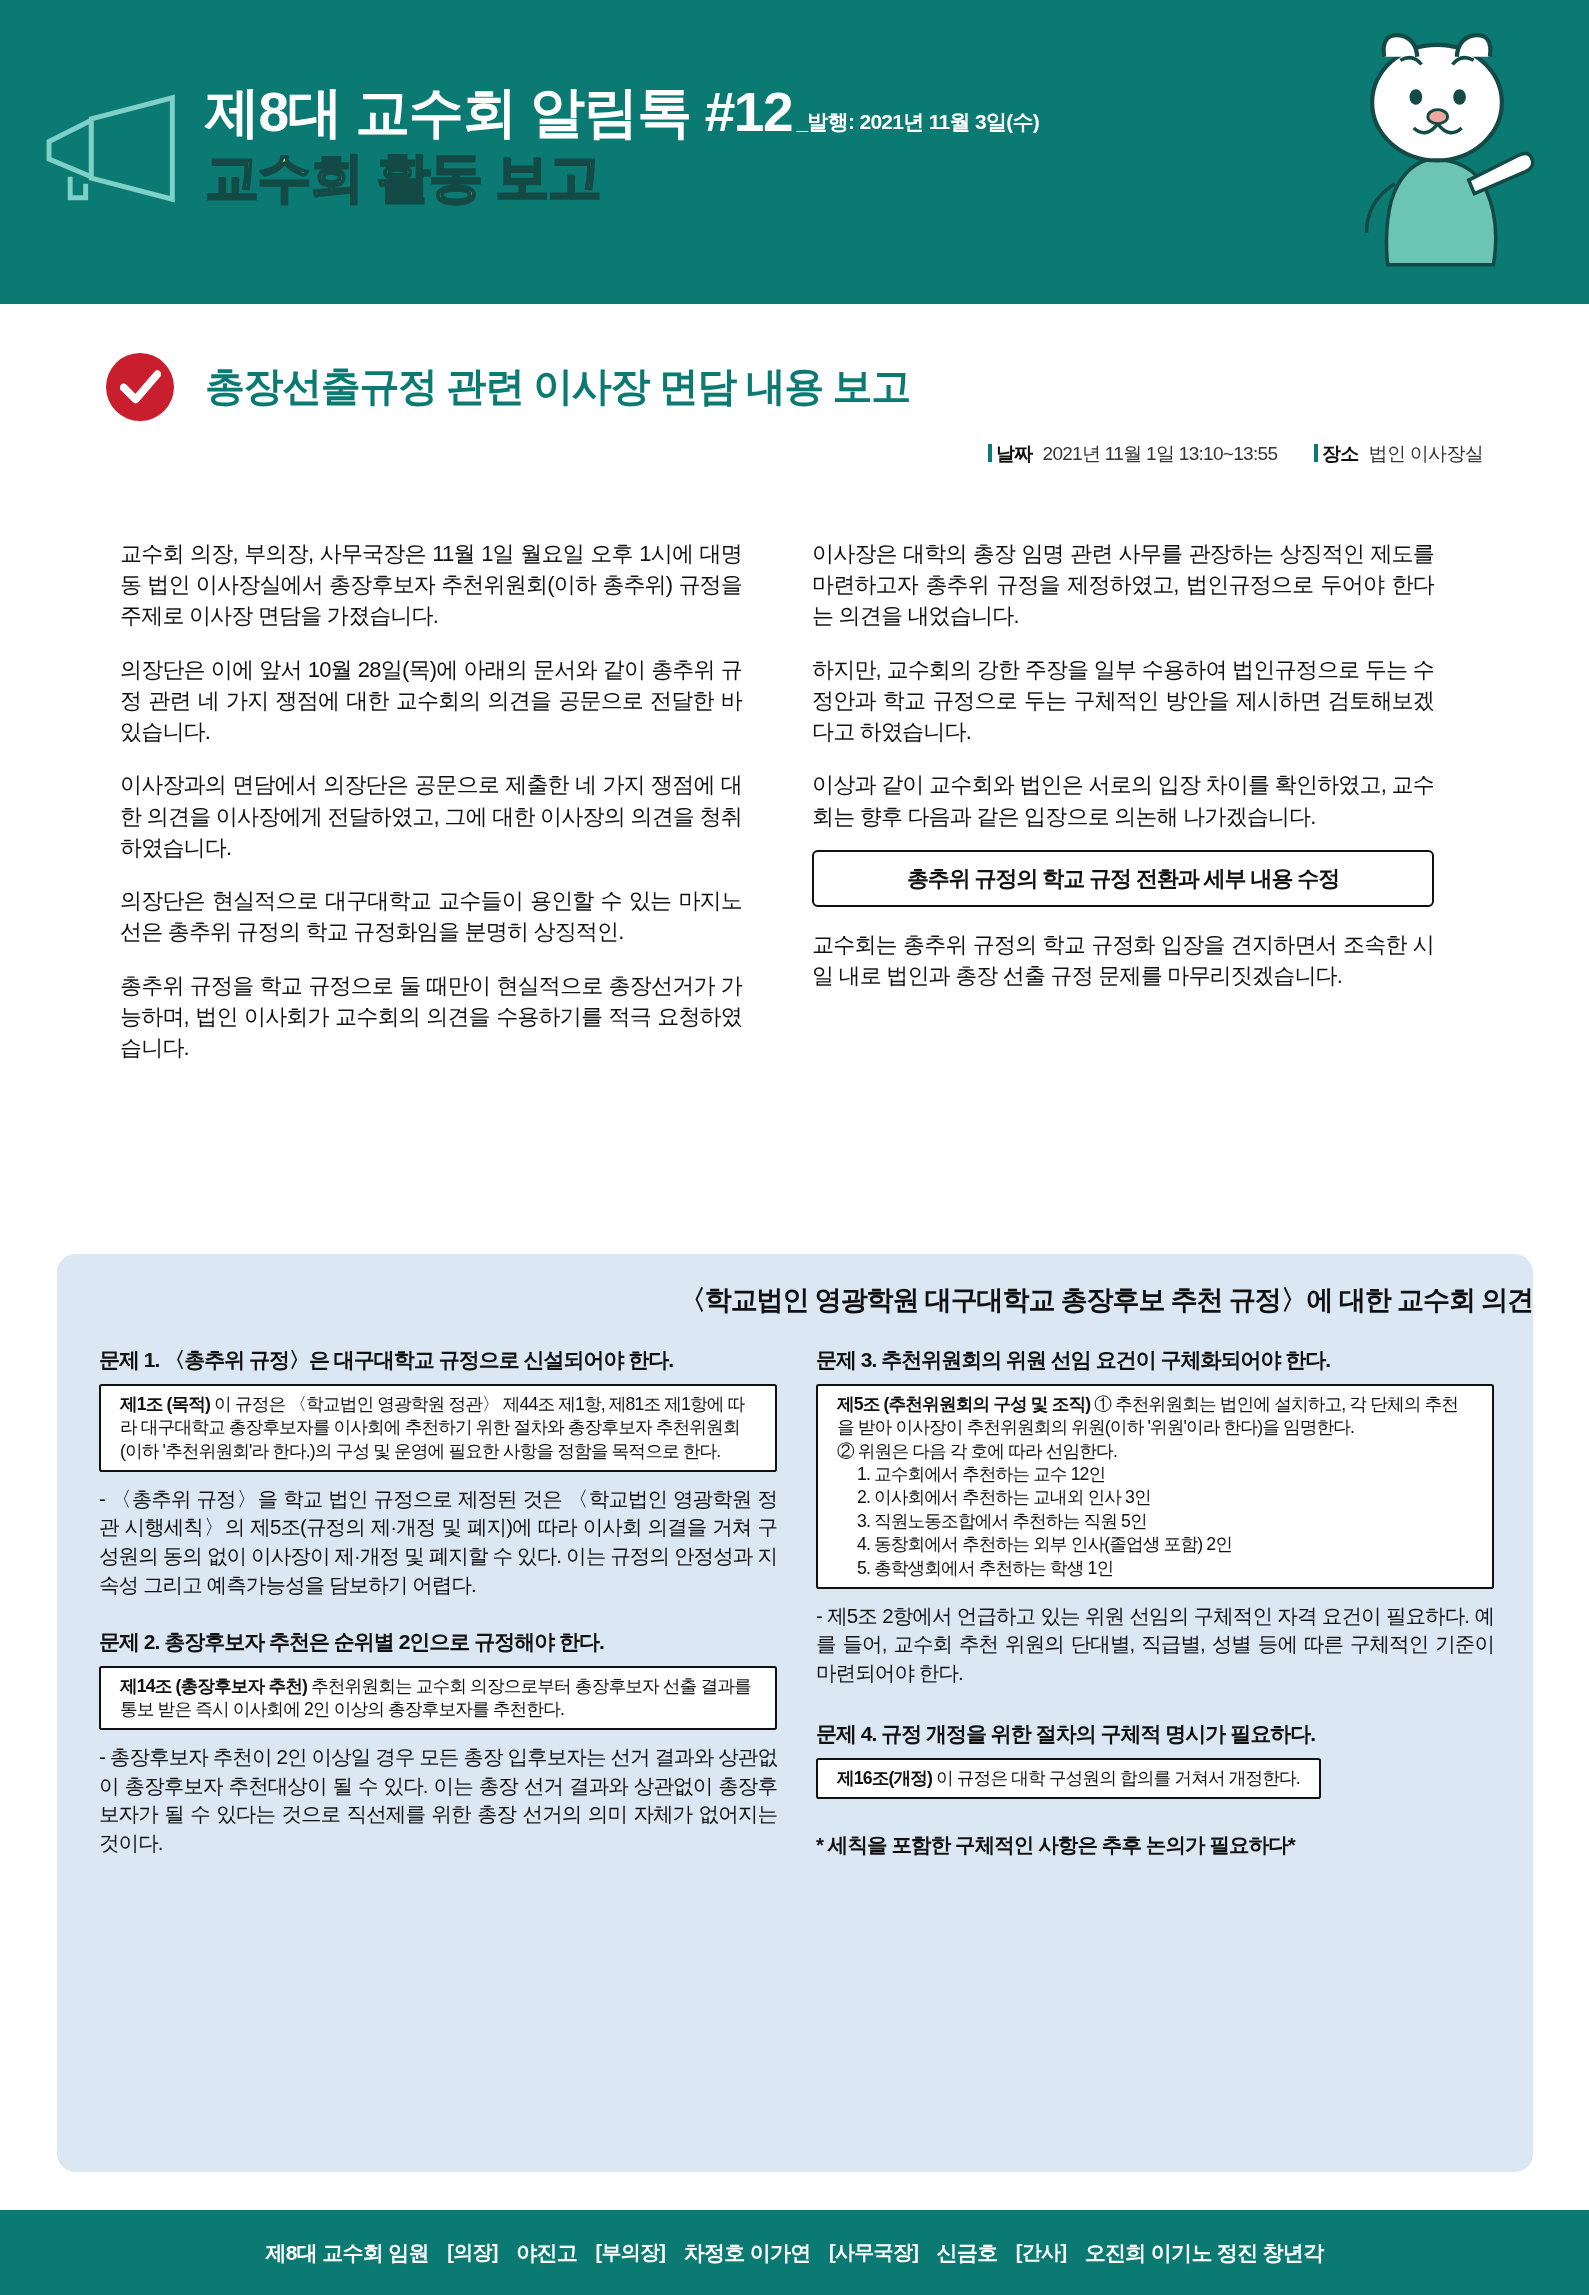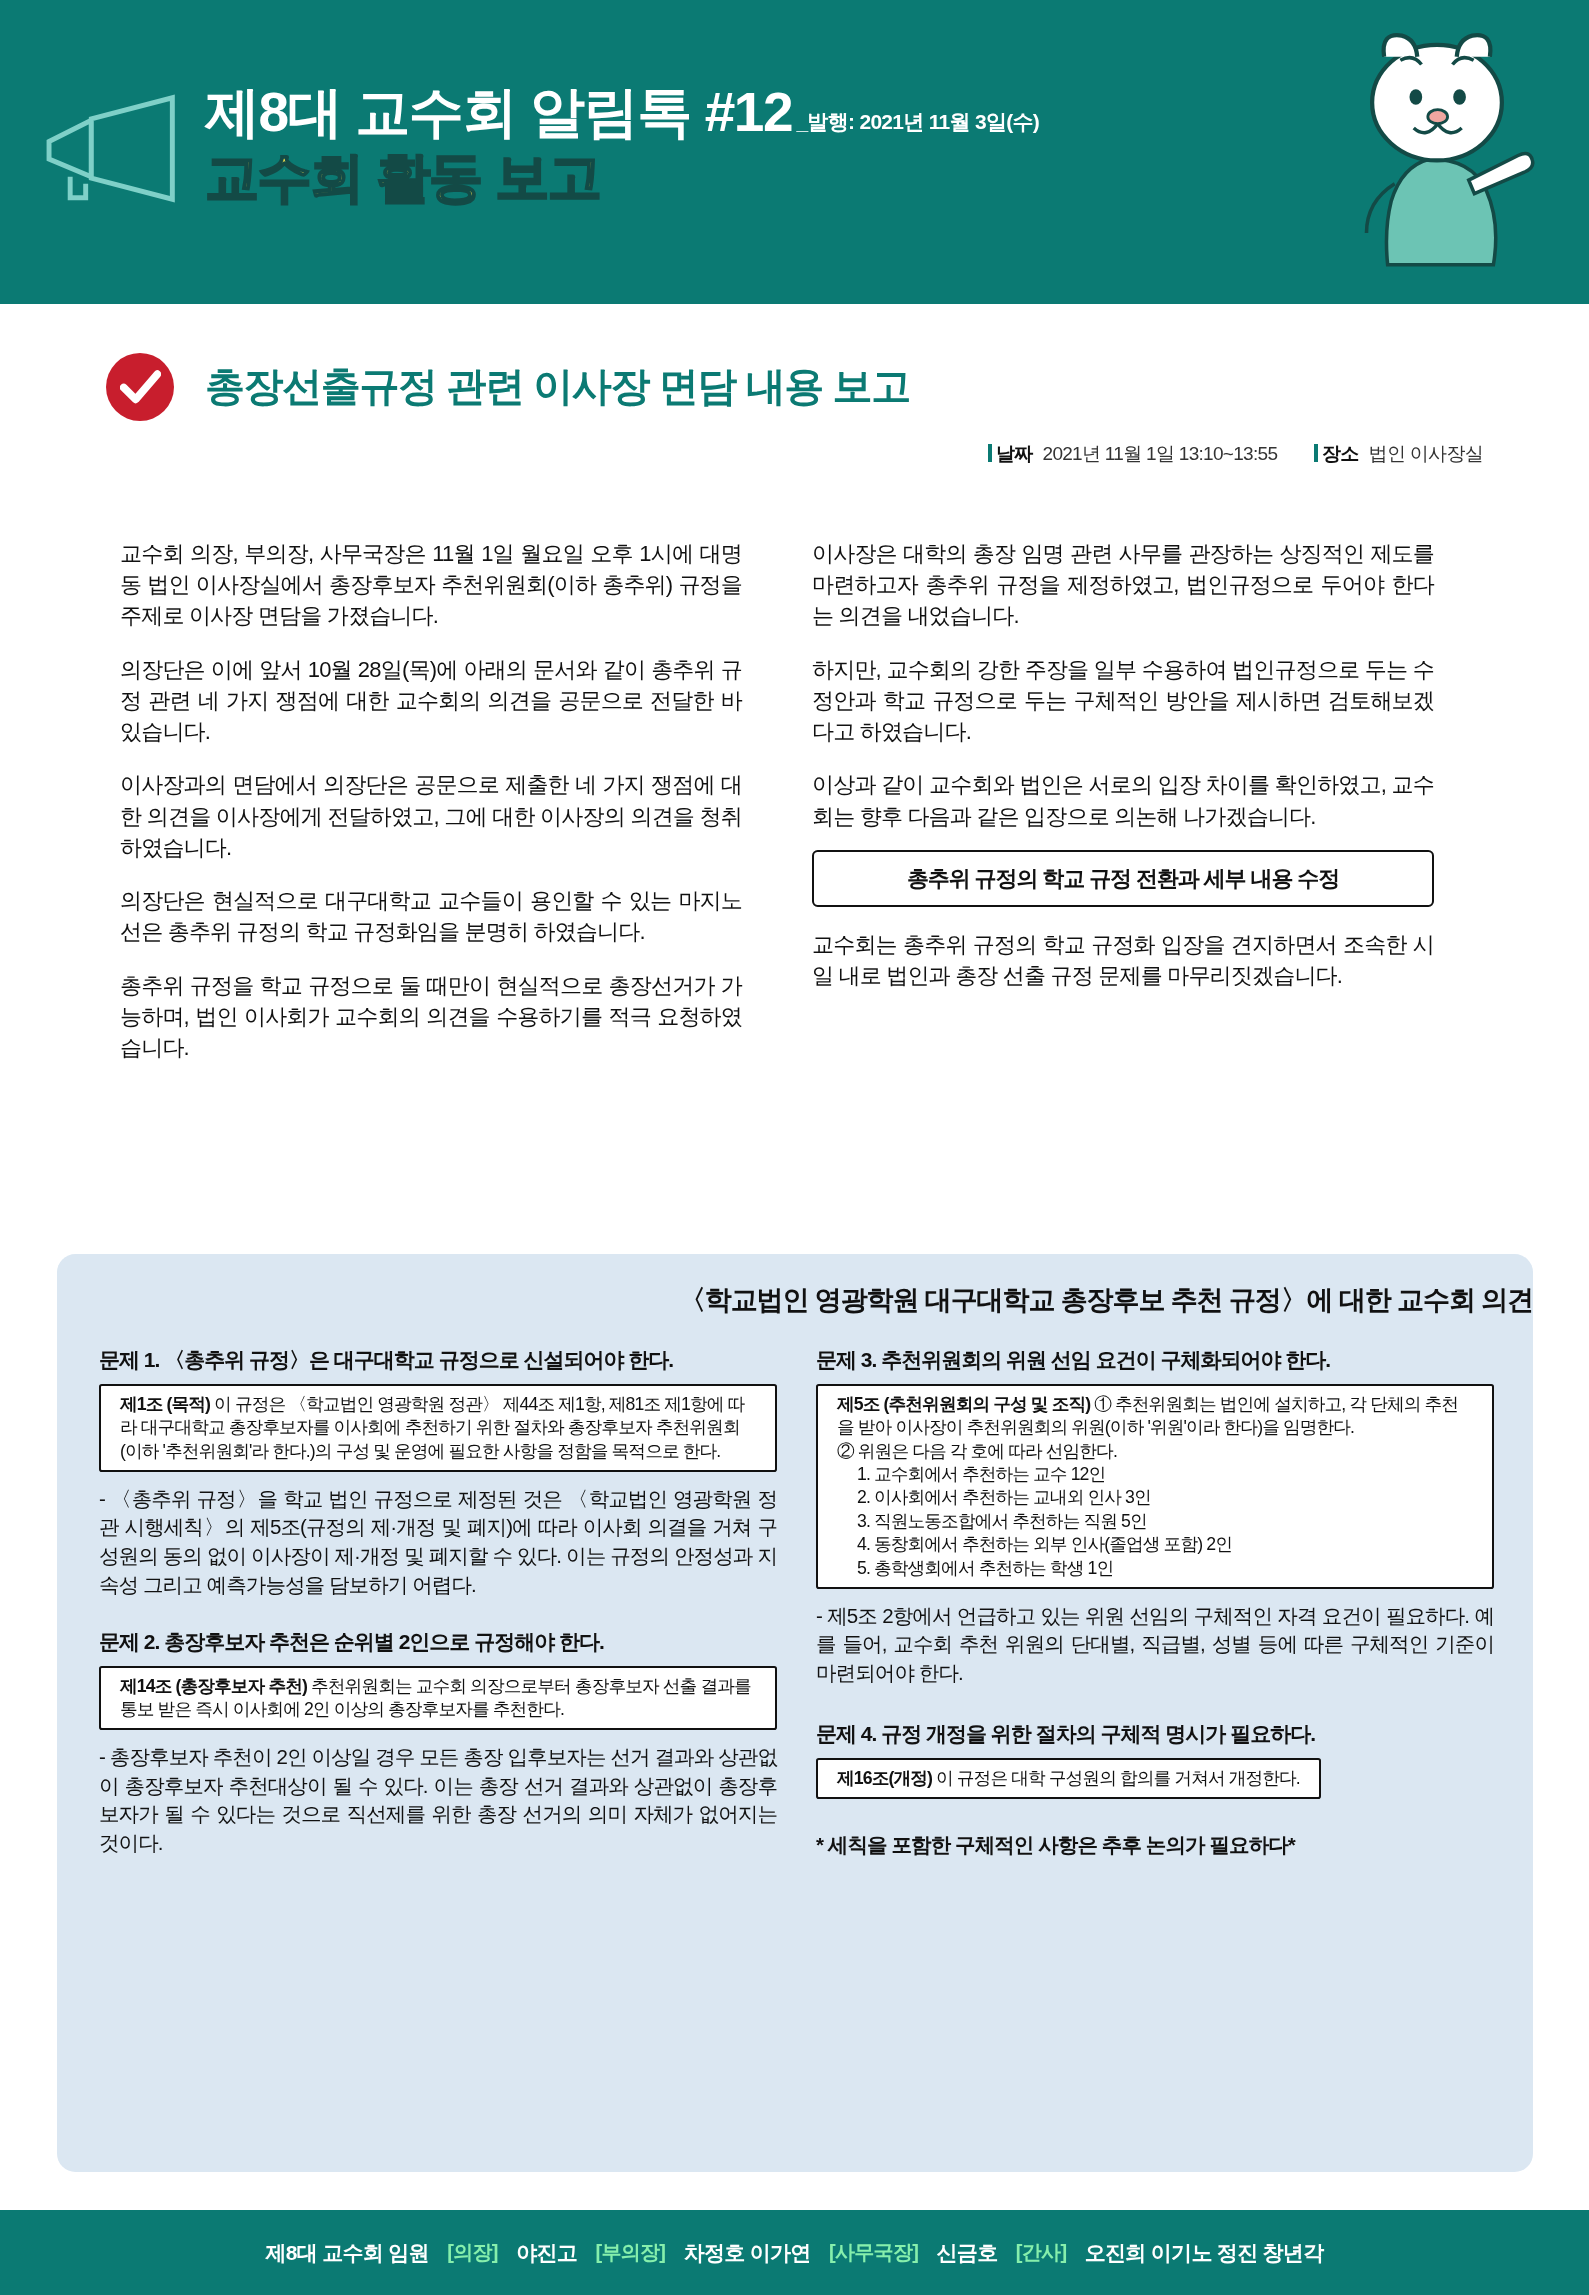--- a/index.html
+++ b/index.html
@@ -115,21 +115,21 @@
   
   .footer {
     position:absolute; left:0; bottom:0; width:1589px; height:85px;
     background:#0b7a73; display:flex; align-items:center; justify-content:center;
     gap:18.4px;
   }
   .footer-text {
     font-size:21px; color:#ffffff; font-weight:bold; letter-spacing:-0.7px;
   }
   .footer-tag {
-    font-size:20px; color:#86efac; font-weight:bold; letter-spacing:-0.7px;
+    font-size:20px; color:#ffffff; font-weight:bold; letter-spacing:-0.7px;
   }
 </style>
 </head>
 <body>
 
 <div class="header">
   <svg class="megaphone" viewBox="0 0 220 160">
     <path d="M10 70 L70 40 L70 120 L10 95 Z" fill="#0b7a73" stroke="#7fd0c8" stroke-width="7"></path>
     <path d="M70 38 L185 8 L185 152 L70 122 Z" fill="#0b7a73" stroke="#7fd0c8" stroke-width="7"></path>
     <path d="M40 120 L40 150 L62 150 L62 130" fill="none" stroke="#7fd0c8" stroke-width="7"></path>
@@ -171,21 +171,21 @@
   <span>2021년 11월 1일 13:10~13:55</span>
   <span style="width:17px;"></span>
   <span><span class="meta-bar"></span><span class="meta-tag">장소</span></span>
   <span>법인 이사장실</span>
 </div>
 
 <div class="col-left">
   <p class="para">교수회 의장, 부의장, 사무국장은 11월 1일 월요일 오후 1시에 대명동 법인 이사장실에서 총장후보자 추천위원회(이하 총추위) 규정을 주제로 이사장 면담을 가졌습니다.</p>
   <p class="para">의장단은 이에 앞서 10월 28일(목)에 아래의 문서와 같이 총추위 규정 관련 네 가지 쟁점에 대한 교수회의 의견을 공문으로 전달한 바 있습니다.</p>
   <p class="para">이사장과의 면담에서 의장단은 공문으로 제출한 네 가지 쟁점에 대한 의견을 이사장에게 전달하였고, 그에 대한 이사장의 의견을 청취하였습니다.</p>
-  <p class="para">의장단은 현실적으로 대구대학교 교수들이 용인할 수 있는 마지노선은 총추위 규정의 학교 규정화임을 분명히 하였습니다.</p>
+  <p class="para">의장단은 현실적으로 대구대학교 교수들이 용인할 수 있는 마지노선은 총추위 규정의 학교 규정화임을 분명히 상징적인.</p>
   <p class="para">총추위 규정을 학교 규정으로 둘 때만이 현실적으로 총장선거가 가능하며, 법인 이사회가 교수회의 의견을 수용하기를 적극 요청하였습니다.</p>
 </div>
 
 <div class="col-right">
   <p class="para">이사장은 대학의 총장 임명 관련 사무를 관장하는 상징적인 제도를 마련하고자 총추위 규정을 제정하였고, 법인규정으로 두어야 한다는 의견을 내었습니다.</p>
   <p class="para">하지만, 교수회의 강한 주장을 일부 수용하여 법인규정으로 두는 수정안과 학교 규정으로 두는 구체적인 방안을 제시하면 검토해보겠다고 하였습니다.</p>
   <p class="para">이상과 같이 교수회와 법인은 서로의 입장 차이를 확인하였고, 교수회는 향후 다음과 같은 입장으로 의논해 나가겠습니다.</p>
   <div class="box-highlight">총추위 규정의 학교 규정 전환과 세부 내용 수정</div>
   <p class="para">교수회는 총추위 규정의 학교 규정화 입장을 견지하면서 조속한 시일 내로 법인과 총장 선출 규정 문제를 마무리짓겠습니다.</p>
 </div>

